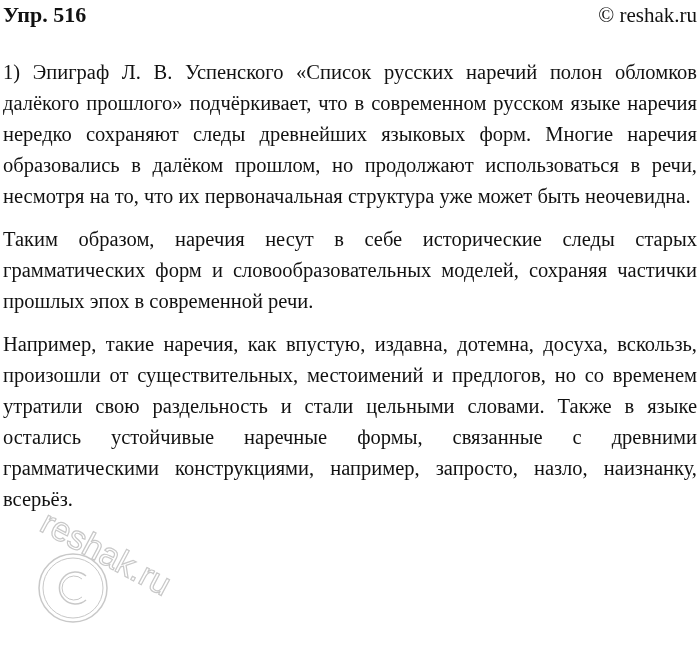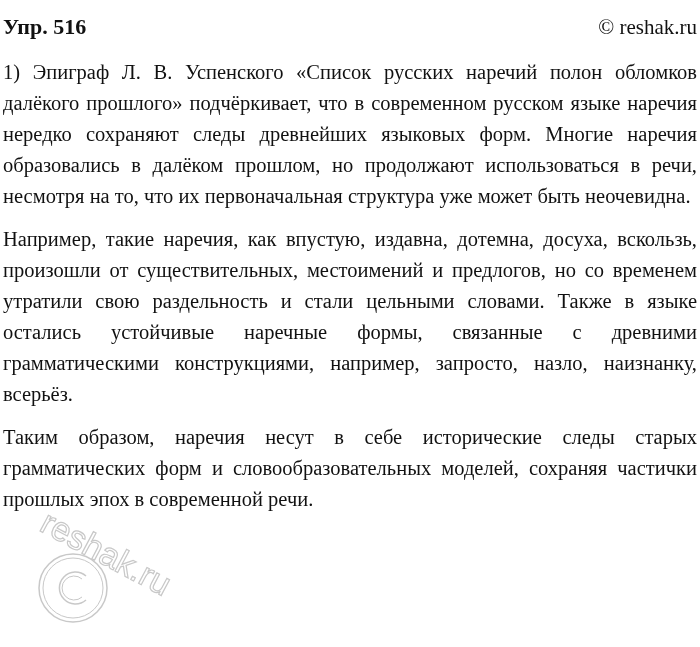--- a/index.html
+++ b/index.html
@@ -10,21 +10,21 @@
     body {
       width: 700px;
       height: 647px;
       position: relative;
       overflow: hidden;
       font-family: "Liberation Serif", "DejaVu Serif", serif;
       color: #111111;
     }
     .header {
       position: absolute;
-      top: 16px;
+      top: 4px;
       left: 0;
       right: 0;
       height: 30px;
     }
     .title {
       position: absolute;
       left: 3px;
       top: -2px;
       font-weight: bold;
       font-size: 22px;
@@ -61,22 +61,22 @@
 </head>
 <body>
 
 <div class="header">
   <div class="title">Упр. 516</div>
   <div class="copyright">© reshak.ru</div>
 </div>
 
 <div class="content">
   <p class="para">1) Эпиграф Л. В. Успенского «Список русских наречий полон обломков далёкого прошлого» подчёркивает, что в современном русском языке наречия нередко сохраняют следы древнейших языковых форм. Многие наречия образовались в далёком прошлом, но продолжают использоваться в речи, несмотря на то, что их первоначальная структура уже может быть неочевидна.</p>
+  <p class="para">Таким образом, наречия несут в себе исторические следы старых грамматических форм и словообразовательных моделей, сохраняя частички прошлых эпох в современной речи.</p>
   <p class="para">Например, такие наречия, как впустую, издавна, дотемна, досуха, вскользь, произошли от существительных, местоимений и предлогов, но со временем утратили свою раздельность и стали цельными словами. Также в языке остались устойчивые наречные формы, связанные с древними грамматическими конструкциями, например, запросто, назло, наизнанку, всерьёз.</p>
-  <p class="para">Таким образом, наречия несут в себе исторические следы старых грамматических форм и словообразовательных моделей, сохраняя частички прошлых эпох в современной речи.</p>
 </div>
 
 <div class="watermark">
   <svg width="160" height="150" viewBox="0 0 160 150">
     <circle cx="55" cy="100" r="34" fill="none" stroke="#c8c8c8" stroke-width="1.5"></circle>
     <circle cx="55" cy="100" r="30" fill="none" stroke="#c8c8c8" stroke-width="1"></circle>
     <path d="M68 88 A16 16 0 1 0 68 112" fill="none" stroke="#c8c8c8" stroke-width="1.5"></path>
     <path d="M64 91 A12 12 0 1 0 64 109" fill="none" stroke="#c8c8c8" stroke-width="1"></path>
     <text x="0" y="0" transform="translate(20,42) rotate(28)" font-family="Liberation Sans, sans-serif" font-size="34" fill="none" stroke="#c8c8c8" stroke-width="1.2">reshak.ru</text>
   </svg>

